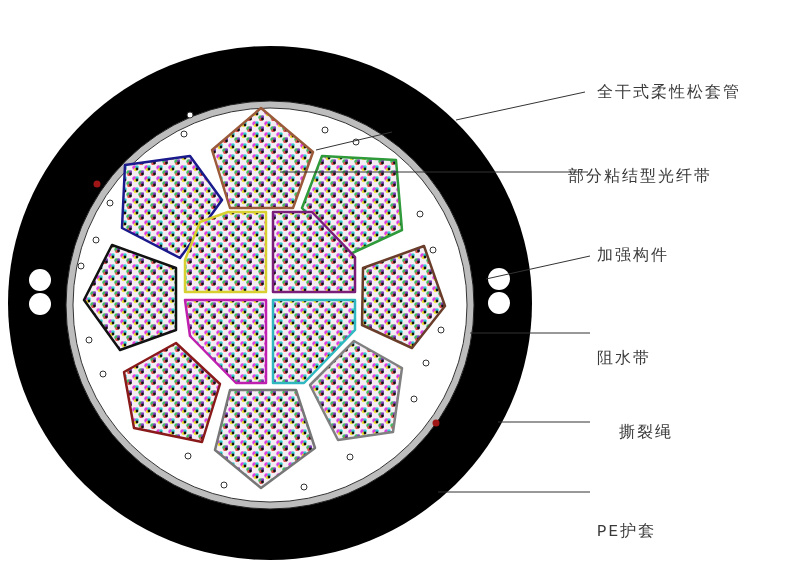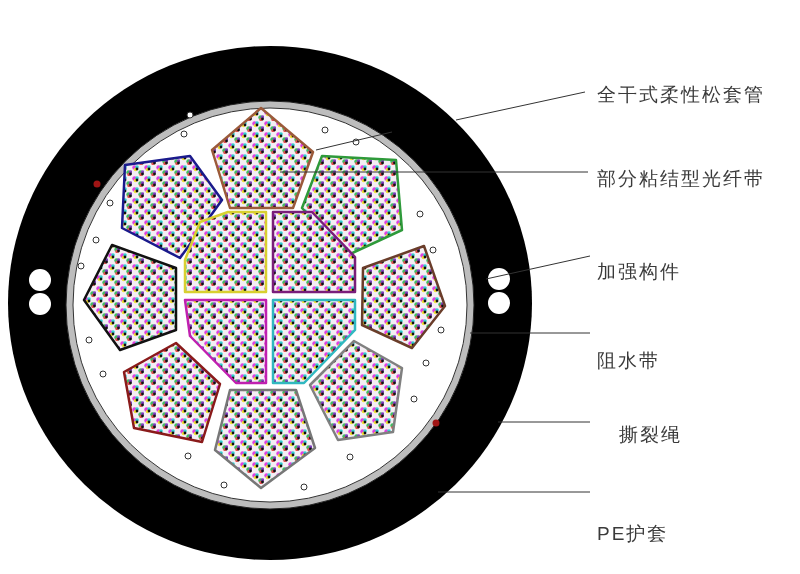--- a/index.html
+++ b/index.html
@@ -1,20 +1,20 @@
 <!DOCTYPE html>
 <html><head>
 <meta charset="utf-8">
 <style>
   html, body { margin:0; padding:0; background:#ffffff; }
   body { width:800px; height:574px; position:relative; overflow:hidden;
          font-family:"DejaVu Serif","Liberation Serif",serif; }
   #diagram { position:absolute; left:0; top:0; }
-  .label { position:absolute; font-size:19px; color:#3a3a3a; letter-spacing:2px; white-space:nowrap;
-           font-family:Liberation Sans, sans-serif; }
+  .label { position:absolute; font-size:16px; color:#3a3a3a; letter-spacing:2px; white-space:nowrap;
+           font-family:Liberation Mono, monospace; }
 </style>
 </head>
 <body>
 
 <svg id="diagram" width="800" height="574" viewBox="0 0 800 574" xmlns="http://www.w3.org/2000/svg">
   <defs>
     <pattern id="fibers" x="0" y="0" width="12" height="11" patternUnits="userSpaceOnUse">
       <rect width="12" height="11" fill="#f4eef4"></rect>
       <circle cx="2.5" cy="2.5" r="2.2" fill="#e040e0"></circle>
       <circle cx="5" cy="2" r="1.8" fill="#30d0d0"></circle>
@@ -85,17 +85,17 @@
     <line x1="316" y1="150" x2="392" y2="132"></line>
     <line x1="280" y1="172" x2="588" y2="172"></line>
     <line x1="486" y1="279" x2="590" y2="256"></line>
     <line x1="470" y1="333" x2="590" y2="333"></line>
     <line x1="498" y1="422" x2="590" y2="422"></line>
     <line x1="438" y1="492" x2="590" y2="492"></line>
   </g>
 </svg>
 
 <div class="label" style="left:597px;top:82px;">全干式柔性松套管</div>
-<div class="label" style="left:597px;top:166px;">部分粘结型光纤带</div>
-<div class="label" style="left:597px;top:259px;">加强构件</div>
+<div class="label" style="left:568px;top:166px;">部分粘结型光纤带</div>
+<div class="label" style="left:597px;top:245px;">加强构件</div>
 <div class="label" style="left:597px;top:348px;">阻水带</div>
 <div class="label" style="left:619px;top:422px;">撕裂绳</div>
 <div class="label" style="left:597px;top:521px;">PE护套</div>
 
 </body></html>

